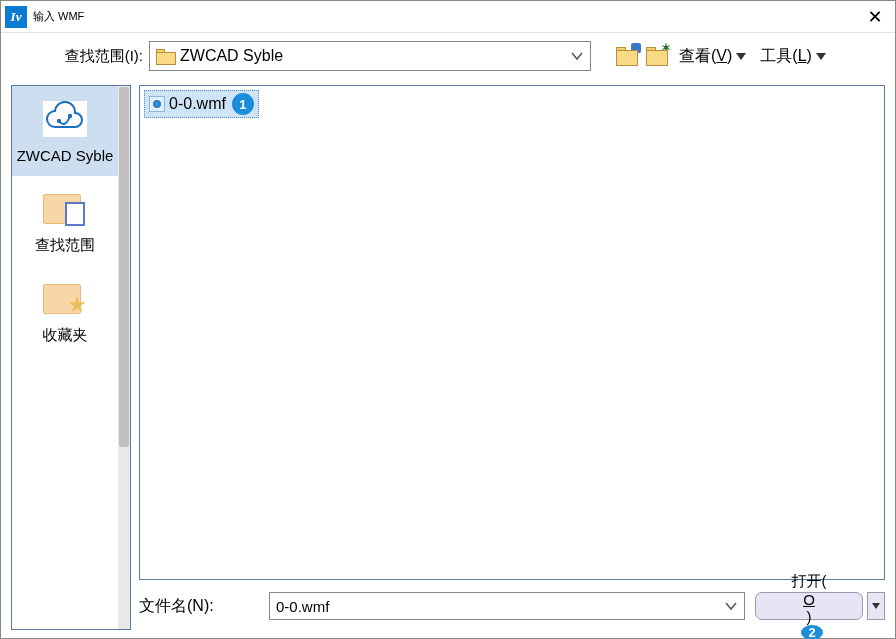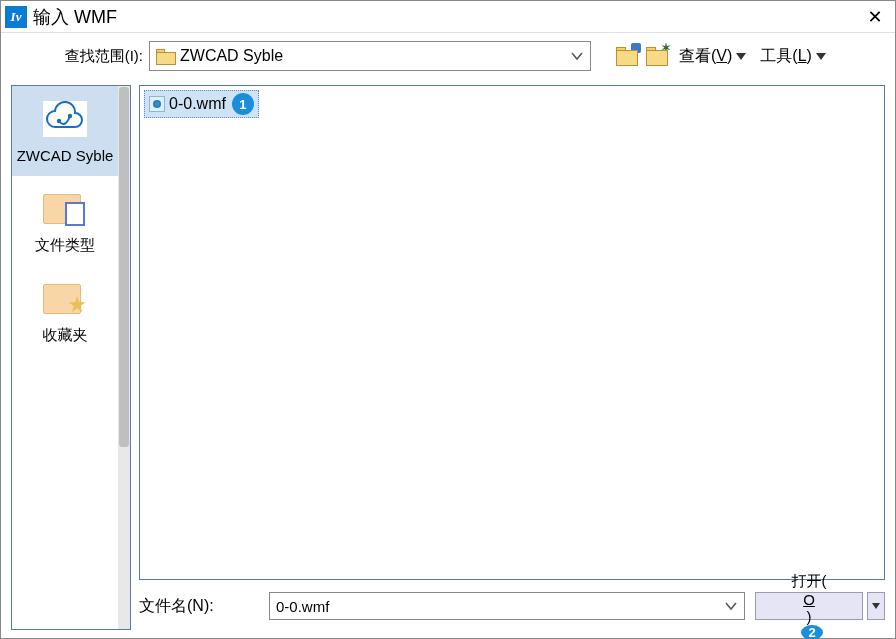--- a/index.html
+++ b/index.html
@@ -35,21 +35,21 @@
   align-items: center;
   justify-content: center;
   font-style: italic;
   font-weight: bold;
   font-size: 13px;
   margin-right: 6px;
   font-family: Georgia, serif;
 }
 .titlebar .title {
   flex: 1;
-  font-size: 18px;
+  font-size: 11px;
 }
 .titlebar .close {
   width: 32px;
   height: 28px;
   display: flex;
   align-items: center;
   justify-content: center;
   font-size: 18px;
   cursor: pointer;
 }
@@ -354,21 +354,21 @@
 .btn {
   height: 28px;
   background: #e5e5f5;
   border: 1px solid #9a9ab0;
   display: flex;
   align-items: center;
   justify-content: center;
   font-size: 15px;
   cursor: pointer;
 }
-.btn.main { flex: 1; }
+.btn.main { flex: 1; border-radius: 7px; }
 .btn.drop {
   width: 18px;
 }
 .btn .ukey { text-decoration: underline; }
 </style>
 </head>
 <body>
 
 <div class="dialog">
 
@@ -434,21 +434,21 @@
                 </svg>
               </div>
             </div>
             <span>ZWCAD Syble</span>
           </div>
           <div class="sb-item">
             <div class="ico ico-docs">
               <div class="fold"></div>
                 <div class="page"></div>
             </div>
-            <span>文件类型</span>
+            <span>查找范围</span>
           </div>
           <div class="sb-item">
             <div class="ico ico-fav">
               <div class="fold"></div>
                 <div class="star">★</div>
             </div>
             <span>收藏夹</span>
           </div>
         </div>
         <div class="sb-scroll">

